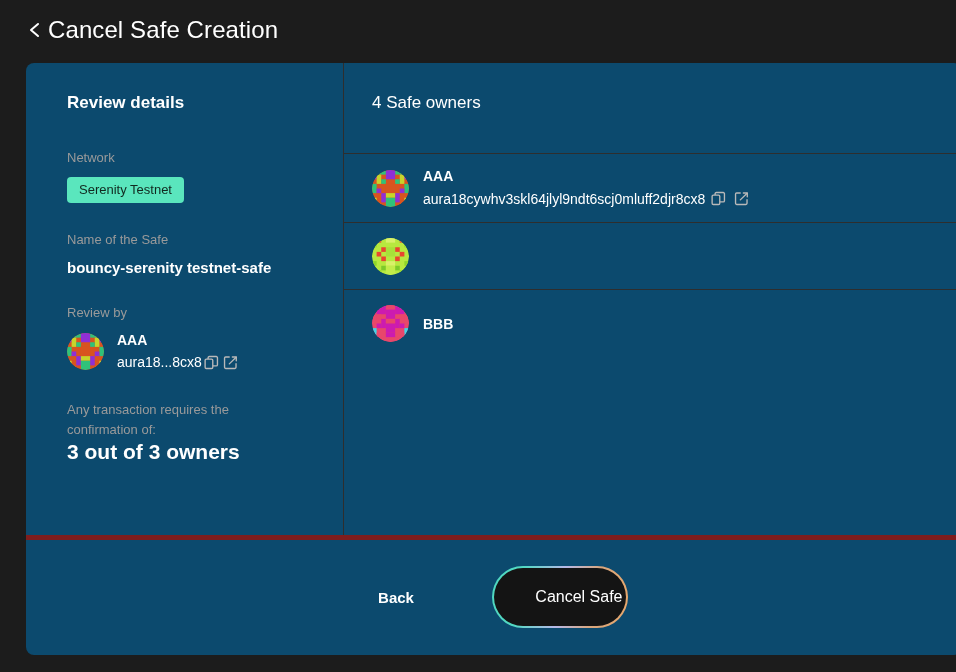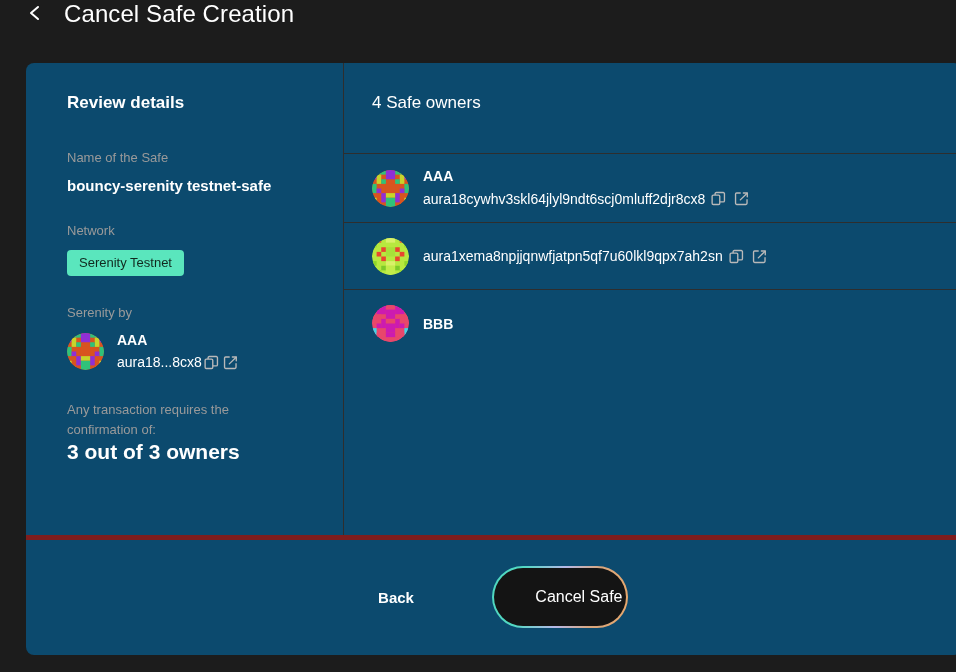--- a/index.html
+++ b/index.html
@@ -9,23 +9,22 @@
     height: 672px;
     background: #1c1c1c;
     font-family: "Liberation Sans", sans-serif;
     overflow: hidden;
   }
 
   
   .header {
     height: 60px;
     display: flex;
-    align-items: flex-start;
+    align-items: center;
     padding-left: 22px;
-    gap: 16px;
   }
   .back-chevron {
     width: 26px; height: 26px;
     display: flex; align-items: center; justify-content: center;
     cursor: pointer;
     color: #ffffff;
   }
   .back-chevron svg { display: block; }
   .page-title {
     font-size: 24px;
@@ -227,31 +226,31 @@
 </div>
 
 <div class="card">
 
   <div class="card-body">
 
     <div class="left-col">
       <div class="section-heading">Review details</div>
 
       <div class="field">
+        <div class="field-label">Network</div>
+        <div class="network-badge">Serenity Testnet</div>
+      </div>
+
+      <div class="field">
         <div class="field-label">Name of the Safe</div>
         <div class="field-value">bouncy-serenity testnet-safe</div>
       </div>
 
       <div class="field">
-        <div class="field-label">Network</div>
-        <div class="network-badge">Serenity Testnet</div>
-      </div>
-
-      <div class="field">
-        <div class="field-label">Serenity by</div>
+        <div class="field-label">Review by</div>
         <div class="creator-row">
           <svg class="avatar" width="37" height="37" viewBox="0 0 8 8">
             <defs>
                 <clipPath id="cA">
                   <circle cx="4" cy="4" r="4"></circle>
                 </clipPath>
               </defs>
             <g clip-path="url(#cA)">
               <rect width="8" height="8" fill="#d8541f"></rect>
               <rect x="0" y="0" width="1" height="2" fill="#8f2fd6"></rect>
@@ -389,38 +388,20 @@
             <rect x="0" y="5" width="1" height="1" fill="#8fd42a"></rect>
               <rect x="7" y="5" width="1" height="1" fill="#8fd42a"></rect>
             <rect x="3" y="5" width="2" height="1" fill="#d9f06a"></rect>
             <rect x="2" y="6" width="1" height="1" fill="#7ec92a"></rect>
               <rect x="5" y="6" width="1" height="1" fill="#7ec92a"></rect>
             <rect x="3" y="6" width="2" height="2" fill="#c2ec4a"></rect>
             <rect x="1" y="7" width="1" height="1" fill="#8fd42a"></rect>
               <rect x="6" y="7" width="1" height="1" fill="#8fd42a"></rect>
           </g>
         </svg>
-        <div class="owner-info">
-          <div class="owner-addr-line">
-            <span class="addr-text">aura1xema8npjjqnwfjatpn5qf7u60lkl9qpx7ah2sn</span>
-            <span class="icon-btn">
-              <svg width="17" height="17" viewBox="0 0 20 20" fill="none" stroke="currentColor" stroke-width="1.6" stroke-linejoin="round">
-                <rect x="2.5" y="6" width="9" height="11" rx="1.4"></rect>
-                <path d="M6 6V4.4A1.4 1.4 0 0 1 7.4 3h8.2A1.4 1.4 0 0 1 17 4.4v8.2a1.4 1.4 0 0 1-1.4 1.4H11.5"></path>
-              </svg>
-            </span>
-            <span class="icon-btn">
-              <svg width="17" height="17" viewBox="0 0 20 20" fill="none" stroke="currentColor" stroke-width="1.6" stroke-linecap="round" stroke-linejoin="round">
-                <path d="M16.5 11.5v4.2a1.3 1.3 0 0 1-1.3 1.3H4.3A1.3 1.3 0 0 1 3 15.7V4.8a1.3 1.3 0 0 1 1.3-1.3h4.2"></path>
-                <polyline points="12.2,3.5 16.8,3.5 16.8,8"></polyline>
-                <line x1="8.6" y1="11.6" x2="16.6" y2="3.7"></line>
-              </svg>
-            </span>
-          </div>
-        </div>
       </div>
 
       <div class="owner-row">
         <svg class="avatar" width="37" height="37" viewBox="0 0 8 8">
           <defs>
               <clipPath id="c3">
                 <circle cx="4" cy="4" r="4"></circle>
               </clipPath>
             </defs>
           <g clip-path="url(#c3)">

